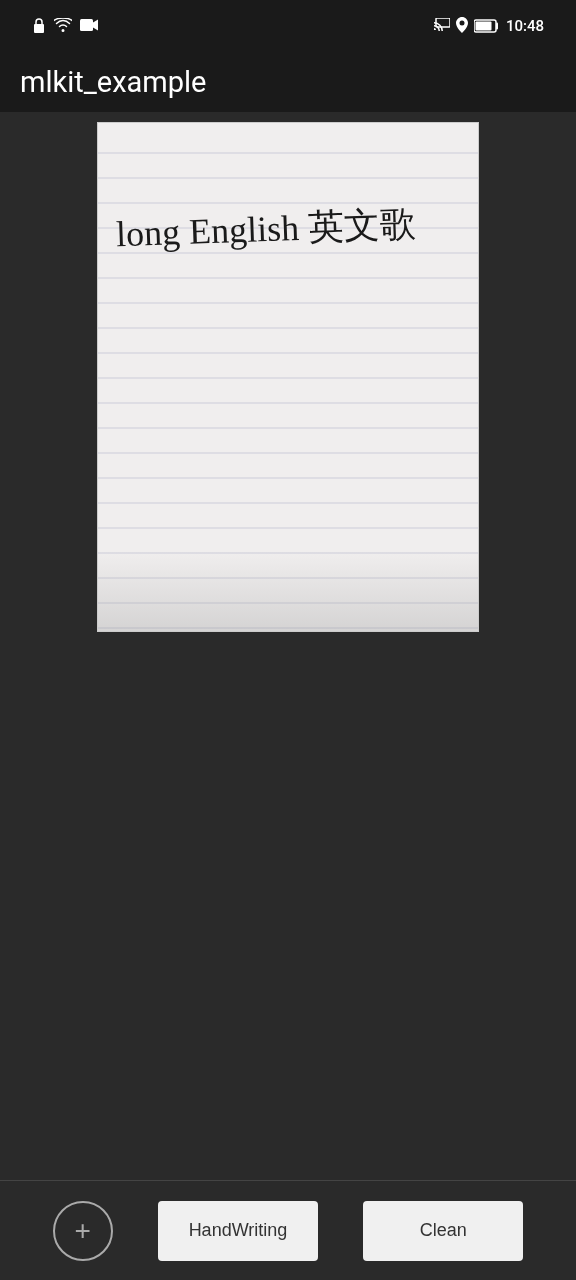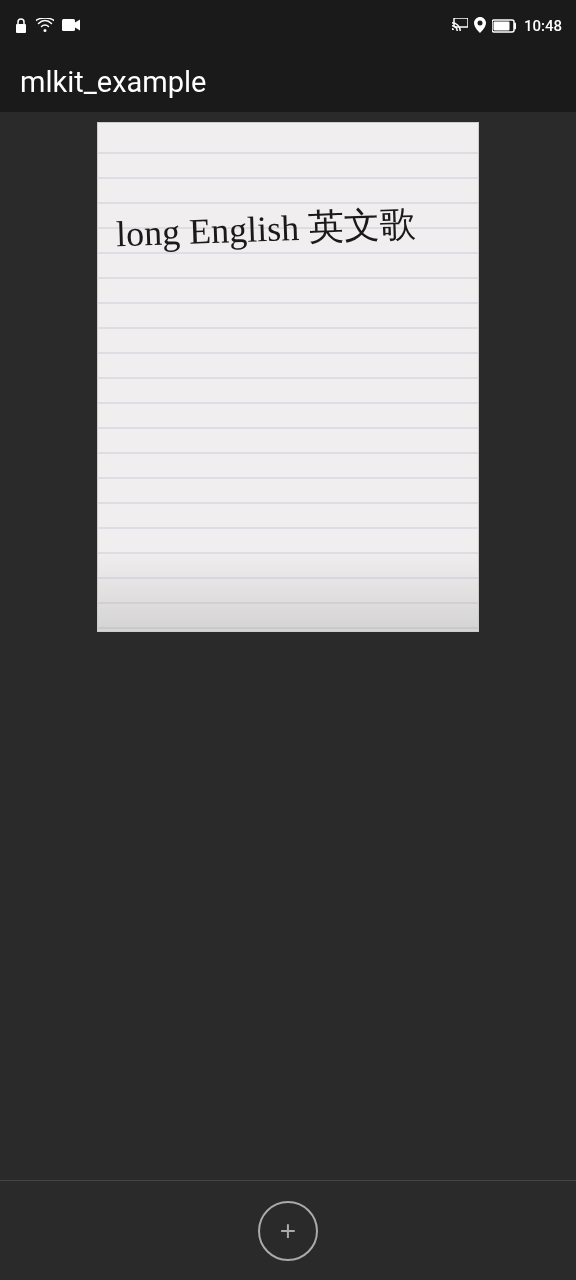--- a/index.html
+++ b/index.html
@@ -19,21 +19,21 @@
     }
 
     
     .status-bar {
       width: 100%;
       height: 52px;
       background-color: #1a1a1a;
       display: flex;
       align-items: center;
       justify-content: space-between;
-      padding: 0 14px;
+      padding: 0 32px;
     }
 
     .status-bar-left {
       display: flex;
       align-items: center;
       gap: 8px;
     }
 
     .status-bar-right {
       display: flex;
@@ -260,14 +260,20 @@
 
     <div style="position:absolute; bottom: 0; left: 0; right: 0; height: 80px; background: linear-gradient(to bottom, transparent, rgba(150,150,150,0.3));"></div>
   </div>
 </div>
 
 <div class="bottom-bar">
   <button class="btn-add">
     <span class="btn-add-icon">+</span>
   </button>
 
-
+  <button class="btn-handwriting">
+    <span>HandWriting</span>
+  </button>
+
+  <button class="btn-clean">
+    <span>Clean</span>
+  </button>
 </div>
 
 </body></html>

